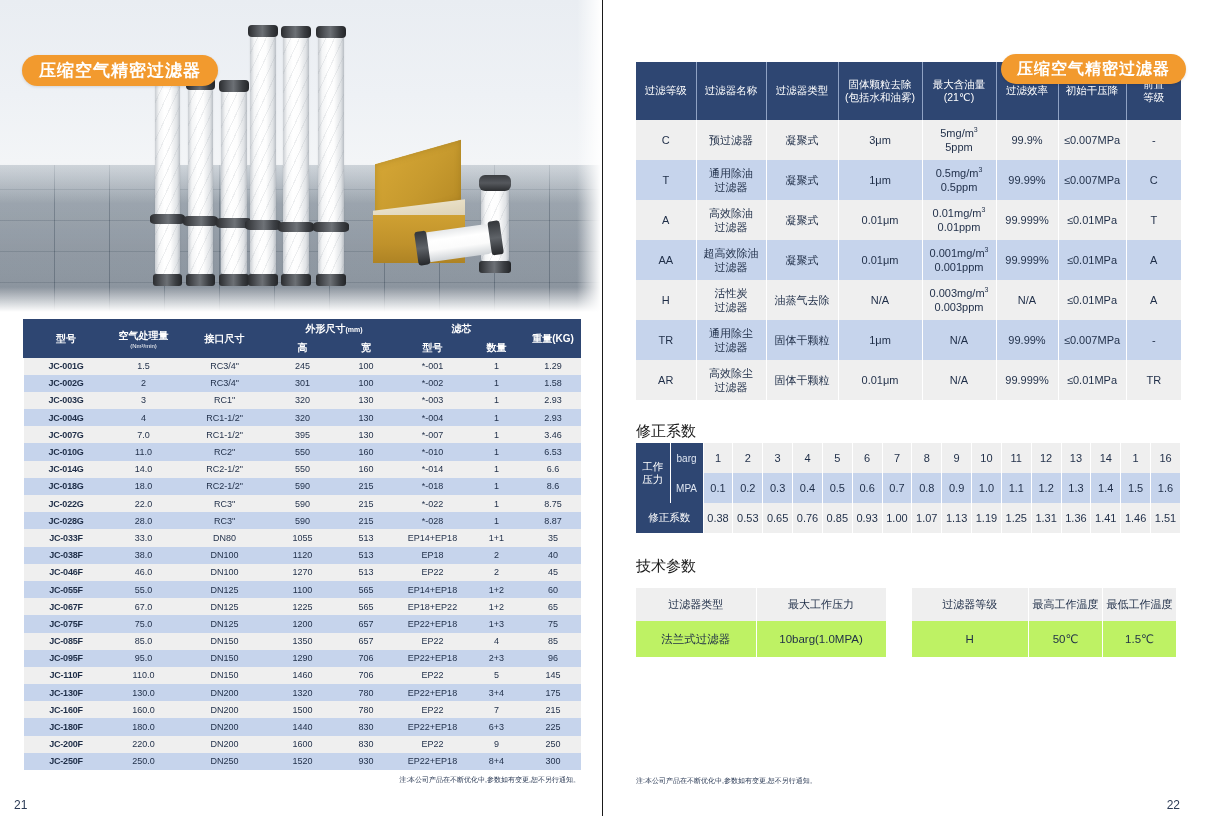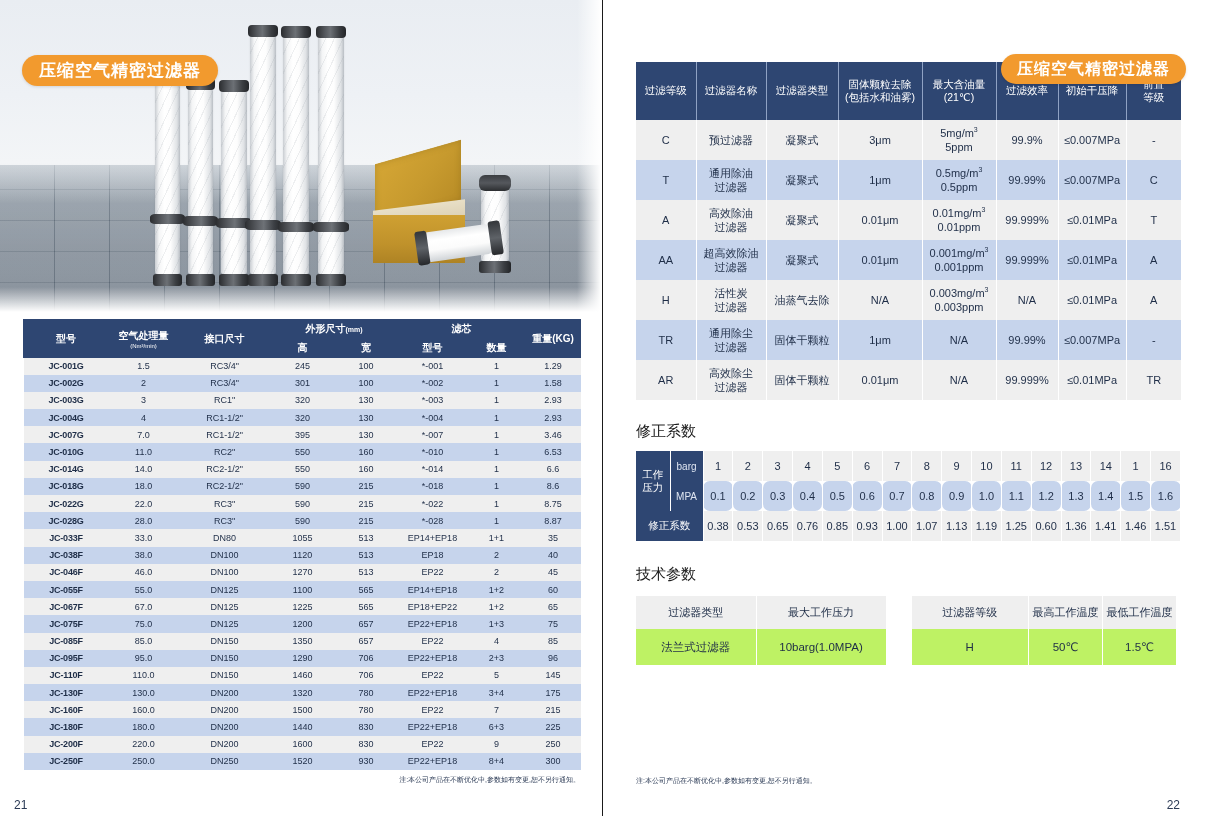--- a/index.html
+++ b/index.html
@@ -124,21 +124,21 @@
   sup { font-size:7px; vertical-align:super; }
 
   .sec-h { font-size:15px; color:#1a1a1a; font-weight:normal; }
 
   
   .corr { width:545px; margin-left:33px; font-size:11px; color:#1e2d47; }
   .corr td { height:30px; border-right:1px solid #ffffff; }
   .corr .hd { background:#2e4672; color:#ffffff; font-size:10.5px; border-right:1px solid #ffffff; }
   .corr .hd-sm { background:#2e4672; color:#dfe6f2; font-size:10px; }
   .corr .rowA td.val { background:#efefef; }
-  .corr .rowB td.val { background:#c6d4ec;border-radius:7px; }
+  .corr .rowB td.val { background:#c6d4ec; }
   .corr .rowC td.val { background:#efefef; }
 
   
   .tech { font-size:11px; color:#1e2d47; }
   .tech th { background:#efefef; font-weight:normal; padding:9px 3px; font-size:11px; border-right:1px solid #fff; }
   .tech td { padding:9px 3px; font-size:11.5px; height:36px; border-right:1px solid #fff; }
   .tech tr.r1 td { background:#c6d4ec; }
   .tech tr.r2 td { background:#bef264; }
 </style>
 </head>
@@ -599,21 +599,21 @@
             <td>N/A</td>
             <td>99.999%</td>
             <td>≤0.01MPa</td>
             <td>TR</td>
           </tr>
         </tbody>
     </table>
 
     <div class="sec-h" style="margin-left:33px;margin-top:22px;">修正系数</div>
 
-    <table class="corr" style="margin-top:10px;">
+    <table class="corr" style="margin-top:2px;">
       <colgroup>
         <col style="width:34px">
           <col style="width:33px">
         <col span="16" style="width:29.8px">
       </colgroup>
       <tbody>
         <tr class="rowA">
           <td class="hd" rowspan="2" style="line-height:1.25;">
             <span id="wp-label">工作<br>压力</span>
           </td>
@@ -660,21 +660,21 @@
             <td class="val">0.53</td>
             <td class="val">0.65</td>
             <td class="val">0.76</td>
             <td class="val">0.85</td>
             <td class="val">0.93</td>
             <td class="val">1.00</td>
             <td class="val">1.07</td>
             <td class="val">1.13</td>
             <td class="val">1.19</td>
             <td class="val">1.25</td>
-            <td class="val">0.60</td>
+            <td class="val">1.31</td>
             <td class="val">1.36</td>
             <td class="val">1.41</td>
             <td class="val">1.46</td>
             <td class="val">1.51</td>
           </tr>
       </tbody>
     </table>
 
     <div class="sec-h" style="margin-left:33px;margin-top:24px;">技术参数</div>
 

